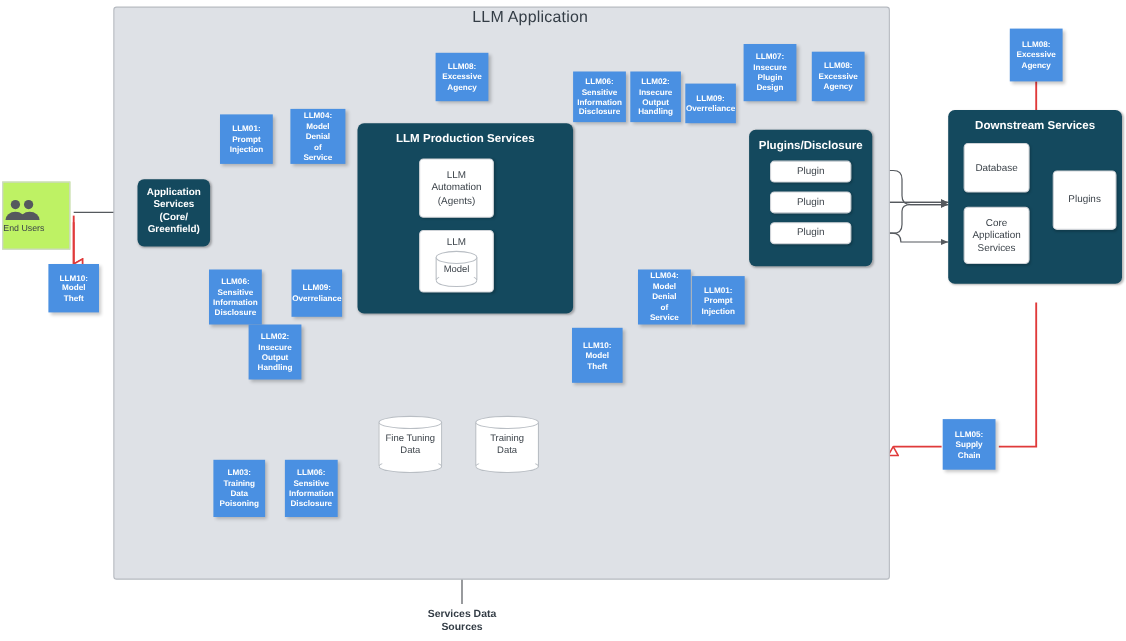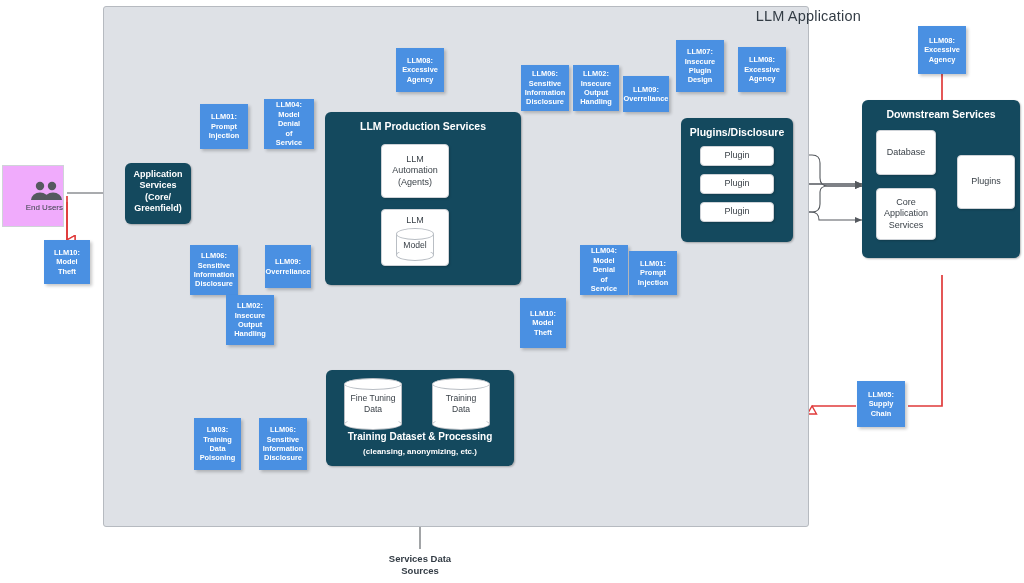--- a/index.html
+++ b/index.html
@@ -10,21 +10,21 @@
 
   .node{position:absolute;box-sizing:border-box;}
 
   
   .app-container{
     left:103px;top:6px;width:706px;height:521px;
     background:#dee1e6;border:1px solid #b6bac0;border-radius:3px;
   }
   .app-title{
     position:absolute;left:103px;top:8px;width:758px;
-    text-align:right;font-size:14.5px;color:#333c45;letter-spacing:.2px;
+    text-align:center;font-size:14.5px;color:#333c45;letter-spacing:.2px;
   }
 
   
   .teal{
     background:#14495e;border-radius:6px;color:#ffffff;
     box-shadow:1px 1px 2px rgba(0,0,0,.28);
   }
   .teal-title{
     position:absolute;left:0;right:0;top:8px;text-align:center;
     font-size:10.5px;font-weight:bold;color:#ffffff;line-height:1.25;
@@ -48,22 +48,22 @@
     line-height:1.28;display:flex;align-items:center;justify-content:center;
     text-align:center;padding:18px;box-shadow:2px 2px 3px rgba(0,0,0,.22);
   }
 
   
   .plain-label{
     position:absolute;text-align:center;font-size:9.5px;font-weight:bold;
     color:#333c45;line-height:1.3;
   }
   .enduser-box{
-    background:#f0abfc;border:1px solid #cfd3d8;
-    display:flex;flex-direction:column;align-items:flex-end;justify-content:center;
+    background:#bef264;border:1px solid #cfd3d8;
+    display:flex;flex-direction:column;align-items:flex-start;justify-content:center;
   }
   .enduser-cap{font-size:8px;color:#3b4249;margin-top:2px;}
 
   
   .cyl{position:absolute;}
   .cyl .cap{
     position:absolute;left:0;top:0;width:100%;height:12px;
     border:1px solid #b9bec4;border-radius:50%/50%;background:#ffffff;
     box-sizing:border-box;
   }
@@ -230,24 +230,20 @@
 
   <div class="node teal" style="left:862px;top:100px;width:158px;height:158px;">
     <div class="teal-title">Downstream Services</div>
   </div>
   <div class="node white-box" style="left:876px;top:130px;width:60px;height:45px;">Database</div>
   <div class="node white-box" style="left:876px;top:188px;width:60px;height:52px;white-space:pre-line;">Core
 Application
 Services</div>
   <div class="node white-box" style="left:957px;top:155px;width:58px;height:54px;">Plugins</div>
 
-  <div class="node teal" style="left:326px;top:370px;width:188px;height:96px;">
-    <div class="teal-sub" style="bottom:24px;font-size:10px;">Training Dataset &amp; Processing</div>
-    <div class="teal-sub" style="bottom:10px;">(cleansing, anonymizing, etc.)</div>
-  </div>
   <div class="cyl" style="left:344px;top:378px;width:58px;height:52px;">
     <div class="body"></div>
     <div class="base"></div>
     <div class="cap"></div>
     <div class="cyl-label" style="white-space:pre-line;">Fine Tuning
 Data</div>
   </div>
   <div class="cyl" style="left:432px;top:378px;width:58px;height:52px;">
     <div class="body"></div>
     <div class="base"></div>

